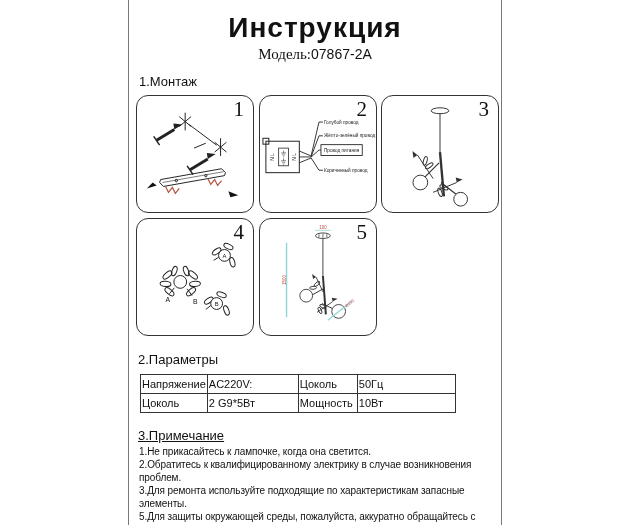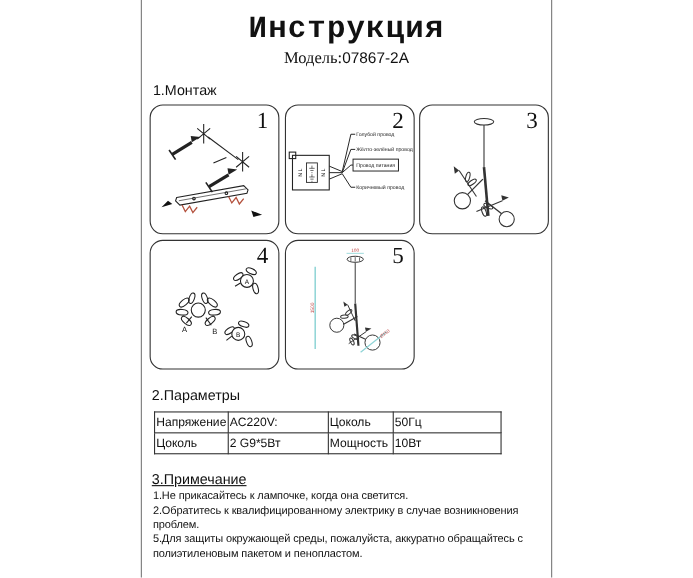--- a/index.html
+++ b/index.html
@@ -7,21 +7,21 @@
     width:630px;height:525px;position:relative;background:#ffffff;
     font-family:"Liberation Sans",sans-serif;color:#111;overflow:hidden;
   }
   .sheet{
     position:absolute;left:128px;top:0;width:374px;height:525px;
     border-left:1px solid #787878;border-right:1px solid #787878;
     box-sizing:border-box;background:#fff;
   }
   .title{
     text-align:center;margin-top:12px;
-    font-family:Liberation Mono, monospace;font-weight:bold;font-size:28px;letter-spacing:1px;
+    font-family:Liberation Sans, sans-serif;font-weight:bold;font-size:28px;letter-spacing:1px;
   }
   .model-line{text-align:center;margin-top:1px;}
   .model-label{font-family:"Liberation Serif",serif;font-weight:normal;font-size:15px;}
   .model-value{font-size:14px;margin-top:44px;}
   .section-label{position:absolute;font-size:13px;}
   #montage-label{left:10px;top:74px;}
   #params-label{left:9px;top:352px;}
   #notes-label{left:9px;top:428px;text-decoration:underline;}
   .panel{
     position:absolute;width:118px;height:118px;border:1.3px solid #333;
@@ -243,16 +243,17 @@
       <td>10Вт</td>
     </tr>
   </tbody>
     </table>
 
   <div class="section-label" id="notes-label">3.Примечание</div>
 
   <div class="notes">
     <div>1.Не прикасайтесь к лампочке, когда она светится.</div>
     <div>2.Обратитесь к квалифицированному электрику в случае возникновения проблем.</div>
+    <div>3.Для ремонта используйте подходящие по характеристикам запасные элементы.</div>
     <div>5.Для защиты окружающей среды, пожалуйста, аккуратно обращайтесь с полиэтиленовым пакетом и пенопластом.</div>
   </div>
 
 </div>
 
 </body></html>

